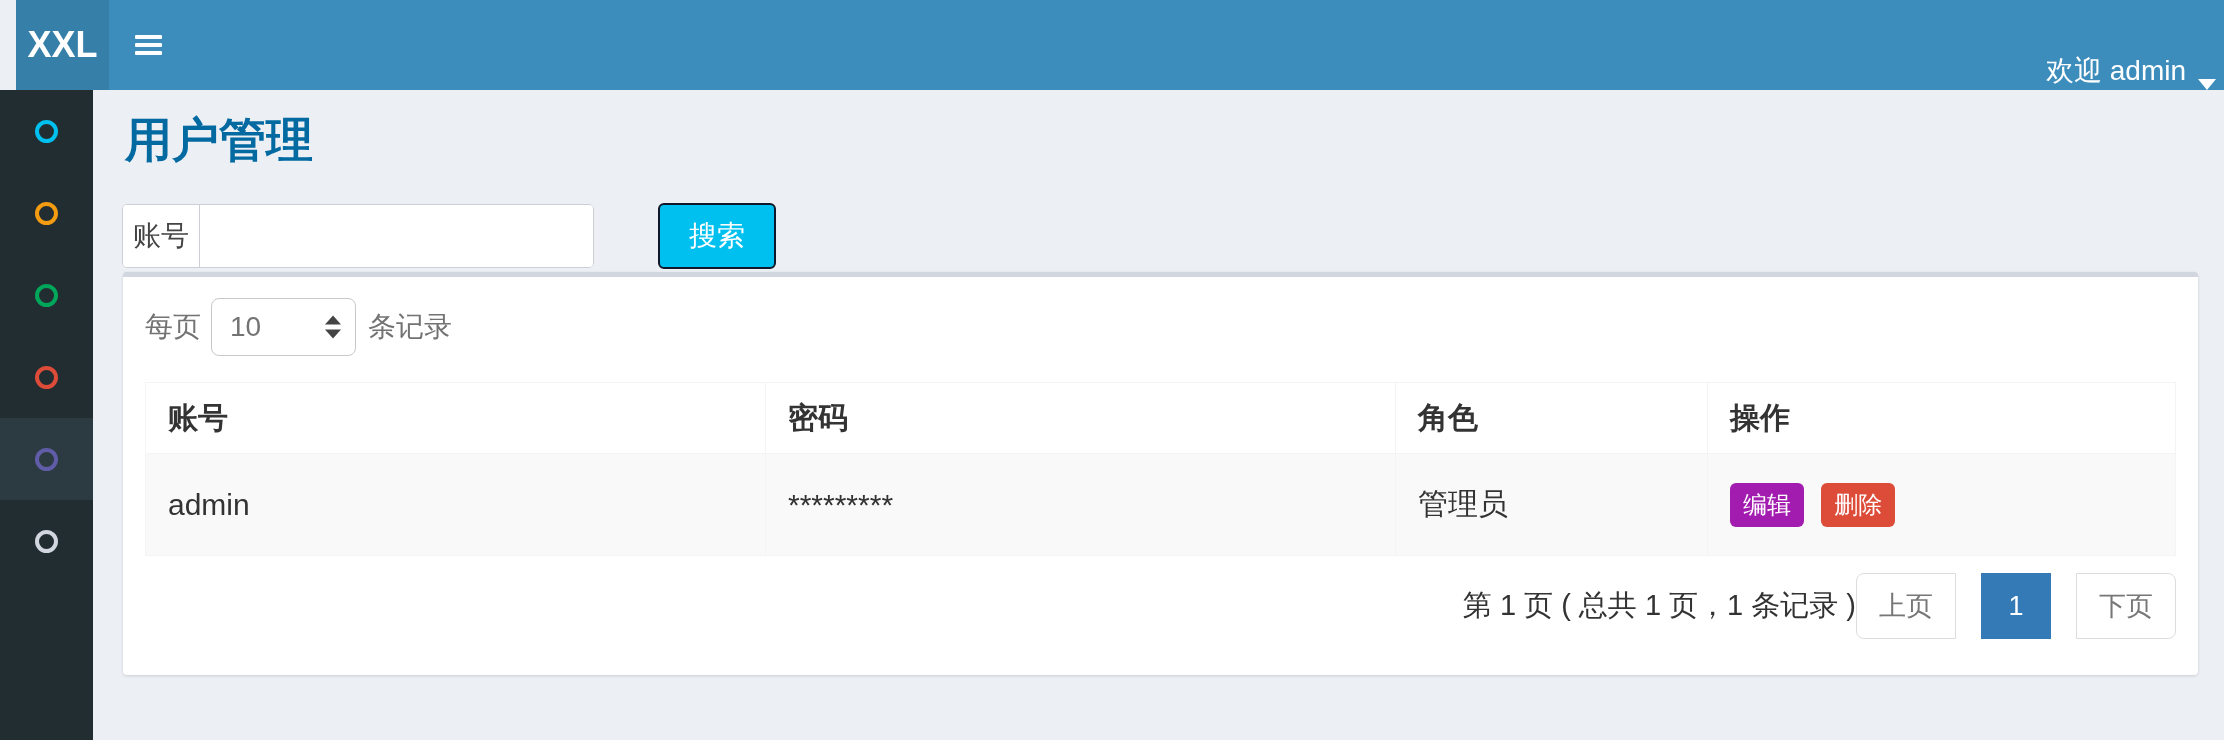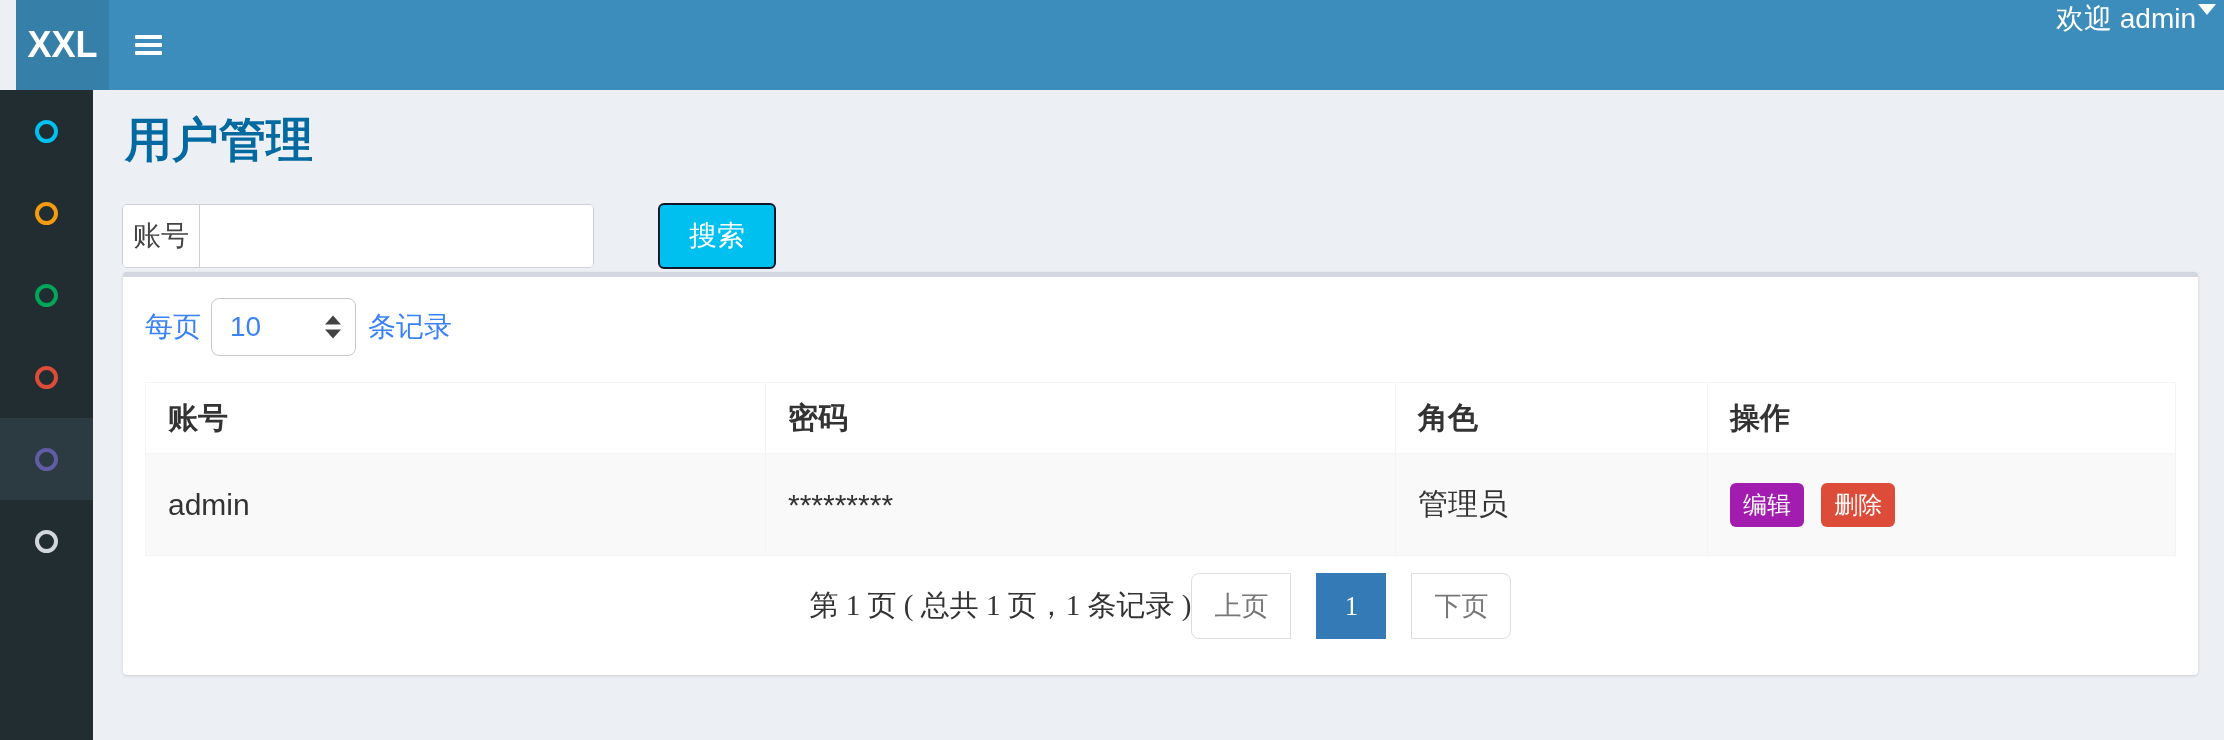--- a/index.html
+++ b/index.html
@@ -9,21 +9,21 @@
 
   
   .navbar { position:absolute; left:16px; top:0; width:2224px; height:90px; background:#3c8dbc; z-index:5; }
   .logo { position:absolute; left:0; top:0; width:93px; height:90px; background:#367fa9;
           display:flex; align-items:center; justify-content:center;
           color:#fff; font-size:36px; font-weight:bold; letter-spacing:0; }
   .hamburger { position:absolute; left:119px; top:25px; width:40px; height:40px;
                display:flex; flex-direction:column; justify-content:center; gap:4px; cursor:pointer; }
   .hamburger span { display:block; width:27px; height:4px; background:#fff; border-radius:1px; }
   .welcome { position:absolute; right:24px; top:0; height:90px;
-             display:flex; align-items:flex-start; gap:2px; color:#fff; font-size:28px; cursor:pointer; }
+             display:flex; align-items:flex-end; gap:12px; color:#fff; font-size:28px; cursor:pointer; }
   .caret-down { width:0; height:0; border-left:9px solid transparent; border-right:9px solid transparent;
                 border-top:11px solid #fff; margin-top:4px; }
 
   
   .sidebar { position:absolute; left:0; top:90px; width:93px; height:650px; background:#222d32; z-index:4; }
   .side-item { width:93px; height:82px; display:flex; align-items:center; justify-content:center; cursor:pointer; }
   .side-item.active { background:#2c3b41; }
   .ring { width:23px; height:23px; border-radius:50%; border:4px solid #fff; }
 
   
@@ -40,21 +40,21 @@
          border-radius:6px; font-size:28px; }
   .btn-search { position:absolute; left:565px; top:113px; width:118px; height:66px;
                 background:#00c0ef; border:2px solid #0f172a; }
   .btn-add { position:absolute; left:745px; top:113px; width:291px; height:66px;
              background:#00a65a; border:1px solid #008d4c; }
 
   
   .panel { position:absolute; left:30px; top:182px; width:2075px; height:403px;
            background:#fff; border-top:5px solid #d2d6de; border-radius:4px;
            box-shadow:0 1px 3px rgba(0,0,0,.14); }
-  .pagesize-row { display:flex; align-items:center; margin:21px 0 0 22px; font-size:28px; color:#3b82f6; }
+  .pagesize-row { display:flex; align-items:center; margin:21px 0 0 22px; font-size:28px; color:#737373; }
   .select-box { position:relative; width:145px; height:58px; margin:0 12px 0 10px;
                 border:1px solid #c8c8c8; border-radius:8px; background:#fff;
                 display:flex; align-items:center; padding-left:18px; font-size:28px; cursor:pointer; }
   .select-arrows { position:absolute; right:14px; top:50%; transform:translateY(-50%);
                    display:flex; flex-direction:column; gap:5px; }
   .select-arrows .up { width:0; height:0; border-left:8px solid transparent; border-right:8px solid transparent;
                        border-bottom:9px solid #444; }
   .select-arrows .down { width:0; height:0; border-left:8px solid transparent; border-right:8px solid transparent;
                          border-top:9px solid #444; }
 
@@ -62,21 +62,21 @@
   table.user-table { width:2031px; margin:26px 22px 0 22px; border-collapse:collapse; table-layout:fixed; }
   .user-table th, .user-table td { border:1px solid #f4f4f4; text-align:left; padding:0 22px;
                                    font-size:30px; overflow:hidden; }
   .user-table th { height:71px; font-weight:bold; background:#fff; }
   .user-table td { height:102px; vertical-align:middle; }
   .user-table tbody tr { background:#f9f9f9; }
   .tag-btn { display:inline-block; padding:6px 13px; border-radius:6px; color:#fff;
              font-size:24px; margin-right:9px; cursor:pointer; }
 
   
-  .pagination-row { display:flex; align-items:center; justify-content:center; margin:17px 22px 0 22px;font-family:Liberation Serif, serif; }
+  .pagination-row { display:flex; align-items:center; justify-content:flex-end; margin:17px 22px 0 22px; }
   .page-info { font-size:29px; color:#333; }
   .pagination { display:flex;gap:26px; }
   .pg-btn { min-width:92px; height:66px; padding:0 22px; display:flex; align-items:center; justify-content:center;
             font-size:27px; color:#777; background:#fff; border:1px solid #ddd; margin-left:-1px; cursor:pointer; }
   .pg-btn.first { border-radius:8px 0 0 8px; margin-left:0; }
   .pg-btn.last { border-radius:0 8px 8px 0; }
   .pg-btn.active { background:#337ab7; border-color:#337ab7; color:#fff; width:70px; min-width:70px; padding:0; }
 </style>
 </head>
 <body>

